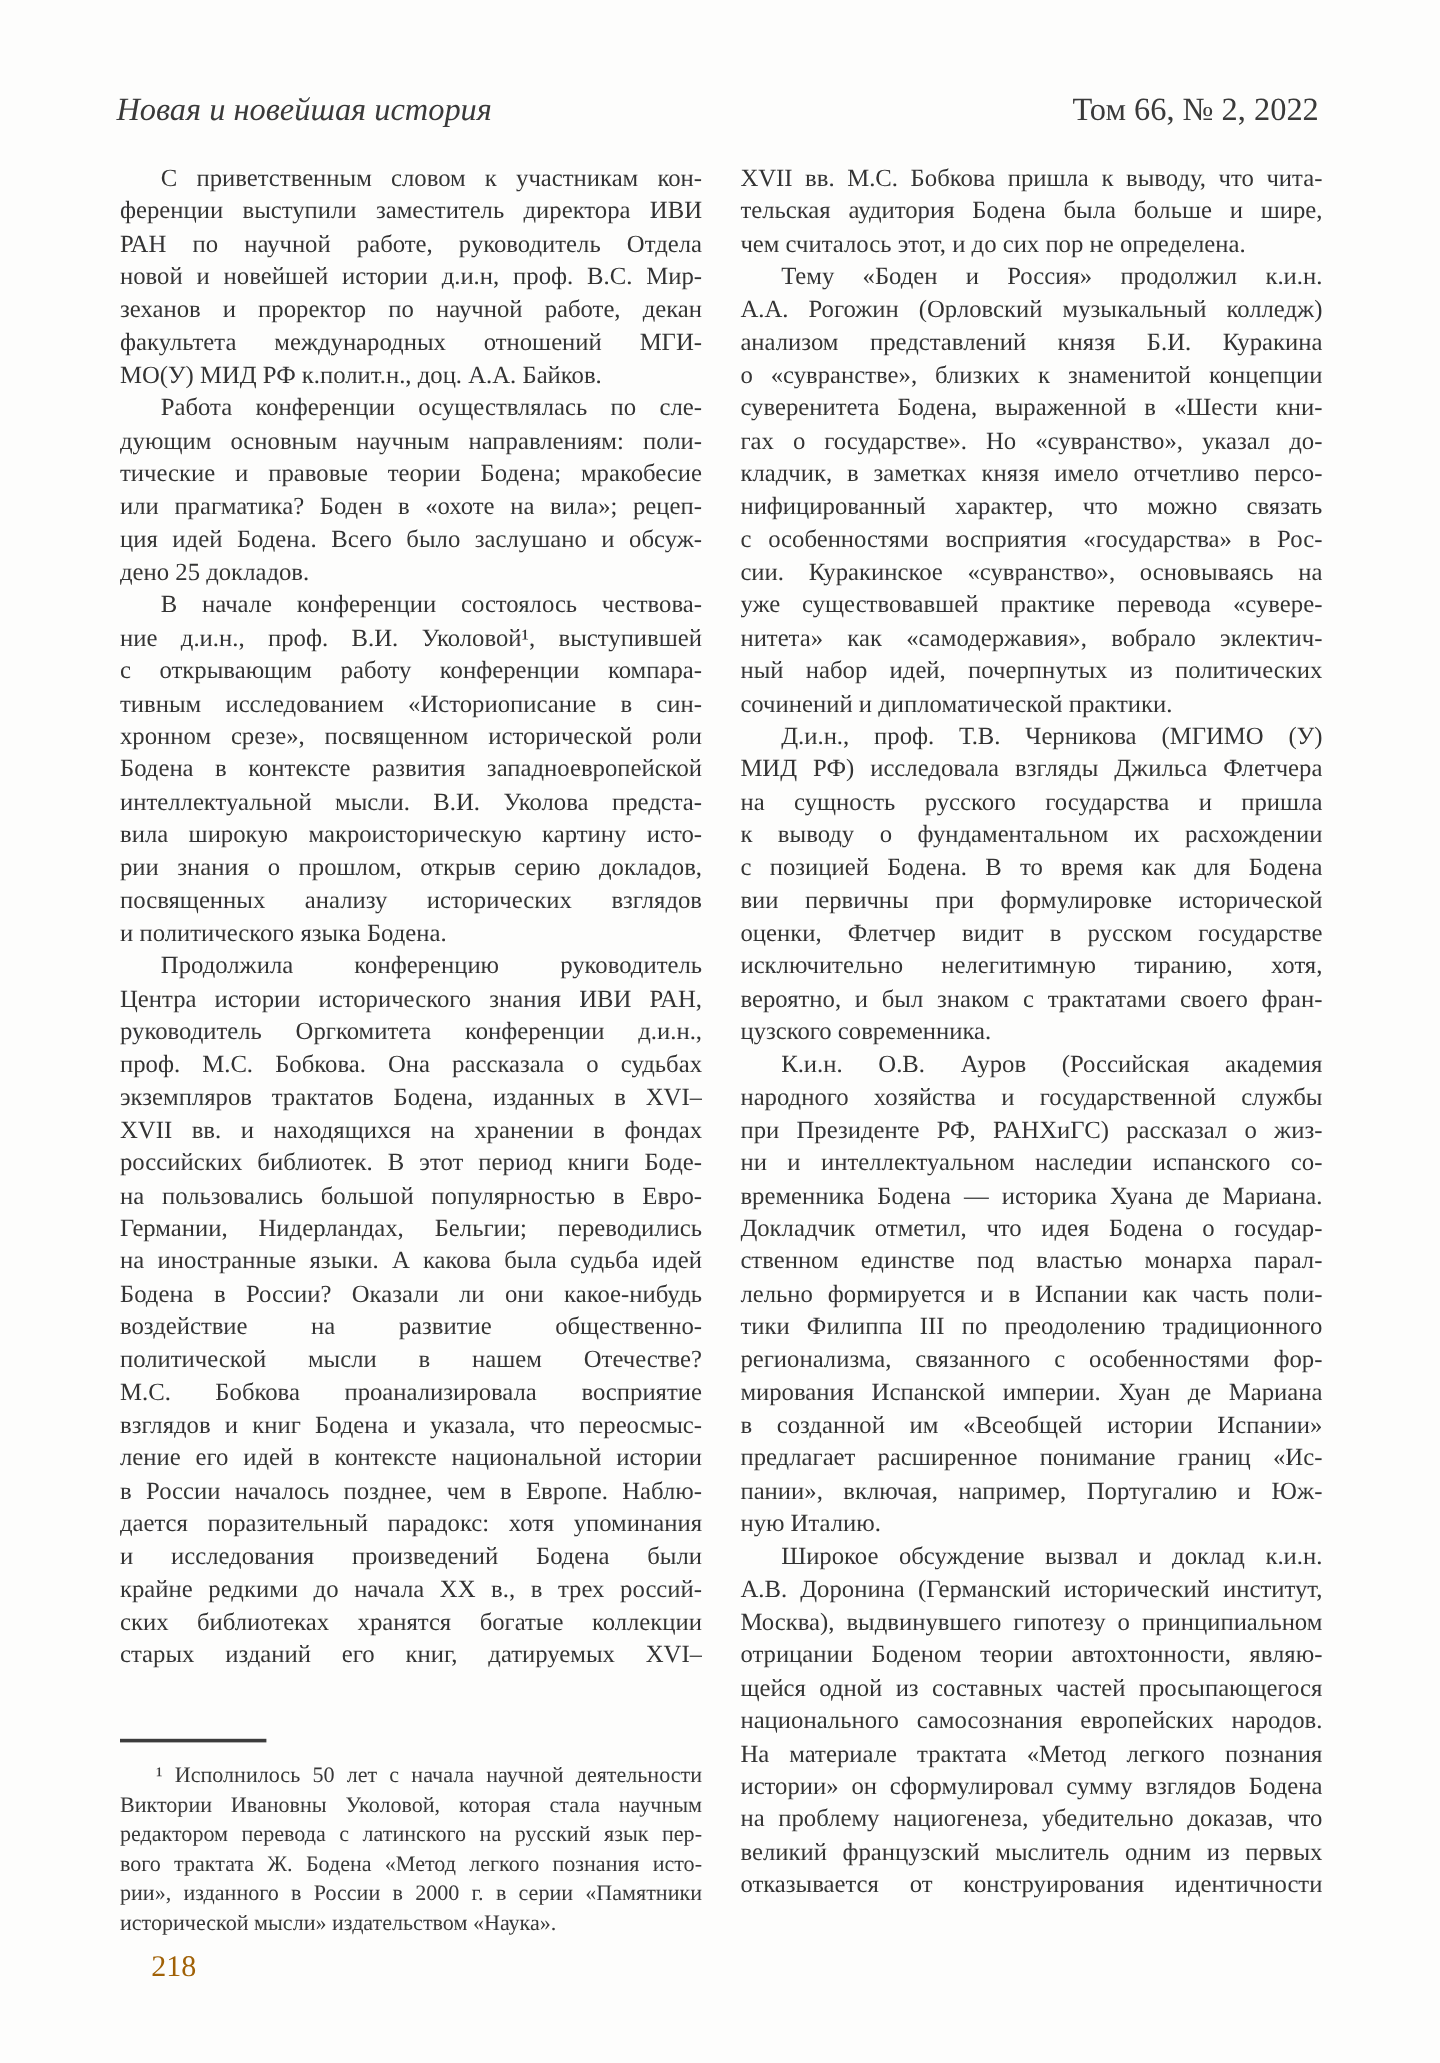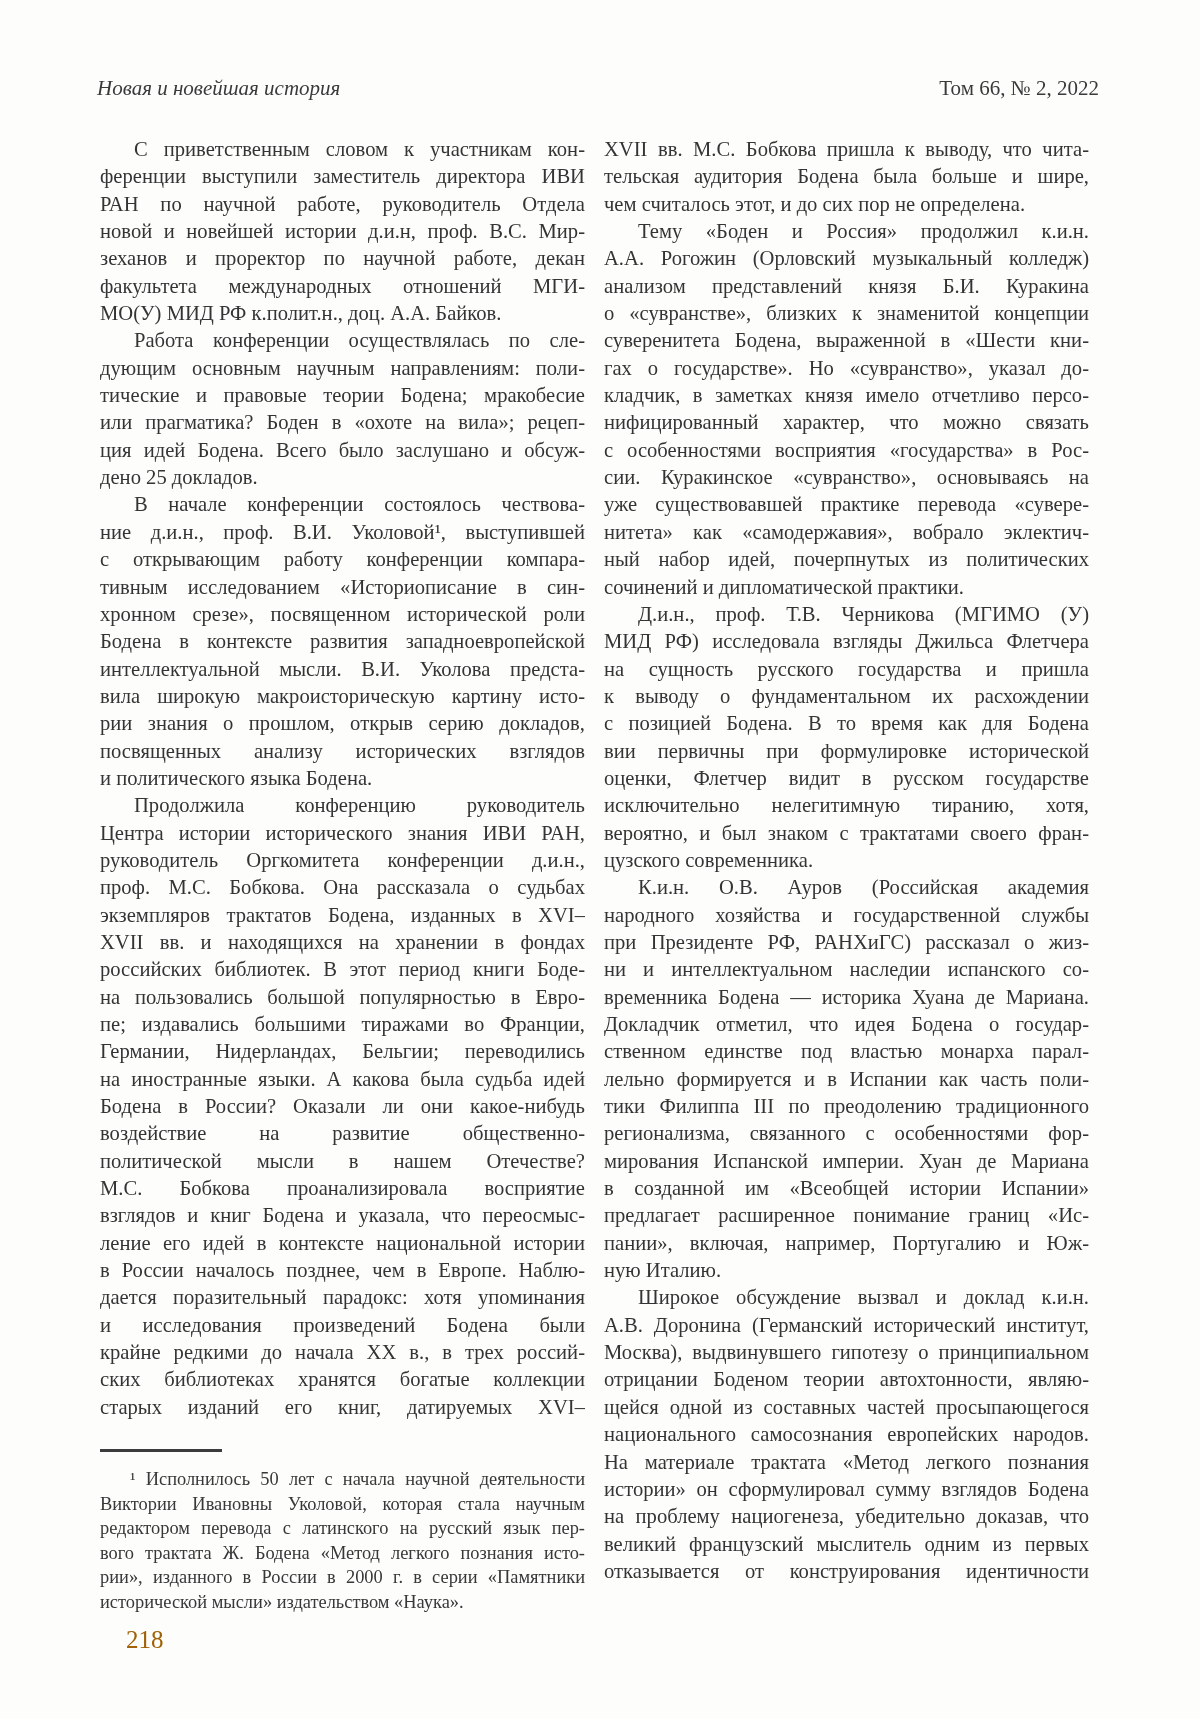--- a/index.html
+++ b/index.html
@@ -13,32 +13,32 @@
     color: #343434;
   }
   .running-header {
     position: absolute;
     left: 97px;
     top: 76px;
     width: 1002px;
     display: flex;
     justify-content: space-between;
     align-items: baseline;
-    font-size: 21px;
+    font-size: 27px;
     color: #3a3a3a;
   }
   .journal-title { font-style: italic; }
   .volume-info { font-style: normal; }
   .body-columns {
     position: absolute;
     left: 100px;
     top: 136px;
     width: 1005px;
     display: flex;
-    gap: 19px;
+    gap: 32px;
   }
   .col {
     width: 485px;
     font-size: 20.6px;
     line-height: 27.35px;
     color: #343434;
   }
   .para { margin: 0; }
   .ln {
     text-align: justify;
@@ -120,21 +120,20 @@
         </div>
         <div class="para">
           <div class="ln ind">Продолжила конференцию руководитель</div>
           <div class="ln">Центра истории исторического знания ИВИ РАН,</div>
           <div class="ln">руководитель Оргкомитета конференции д.и.н.,</div>
           <div class="ln">проф. М.С. Бобкова. Она рассказала о судьбах</div>
           <div class="ln">экземпляров трактатов Бодена, изданных в XVI–</div>
           <div class="ln">XVII вв. и находящихся на хранении в фондах</div>
           <div class="ln">российских библиотек. В этот период книги Боде-</div>
           <div class="ln">на пользовались большой популярностью в Евро-</div>
-          <div class="ln">пе; издавались большими тиражами во Франции,</div>
           <div class="ln">Германии, Нидерландах, Бельгии; переводились</div>
           <div class="ln">на иностранные языки. А какова была судьба идей</div>
           <div class="ln">Бодена в России? Оказали ли они какое-нибудь</div>
           <div class="ln">воздействие на развитие общественно-</div>
           <div class="ln">политической мысли в нашем Отечестве?</div>
           <div class="ln">М.С. Бобкова проанализировала восприятие</div>
           <div class="ln">взглядов и книг Бодена и указала, что переосмыс-</div>
           <div class="ln">ление его идей в контексте национальной истории</div>
           <div class="ln">в России началось позднее, чем в Европе. Наблю-</div>
           <div class="ln">дается поразительный парадокс: хотя упоминания</div>

